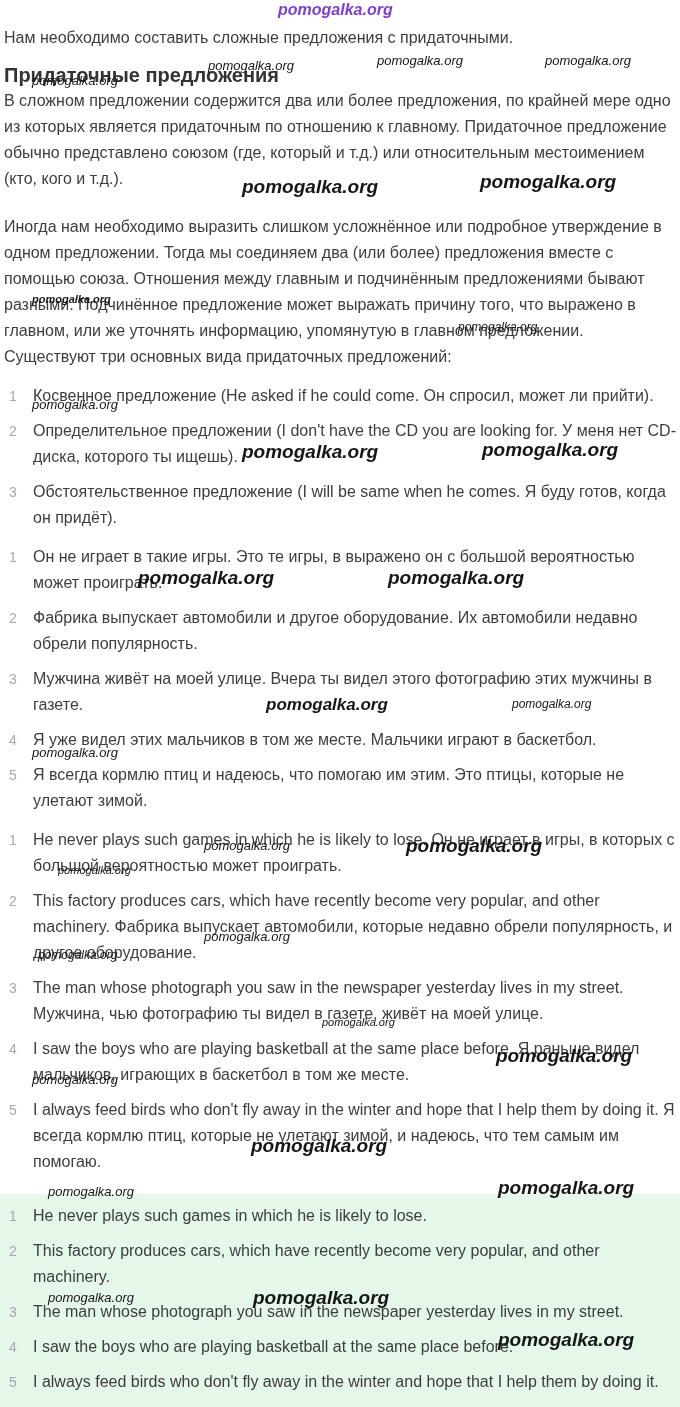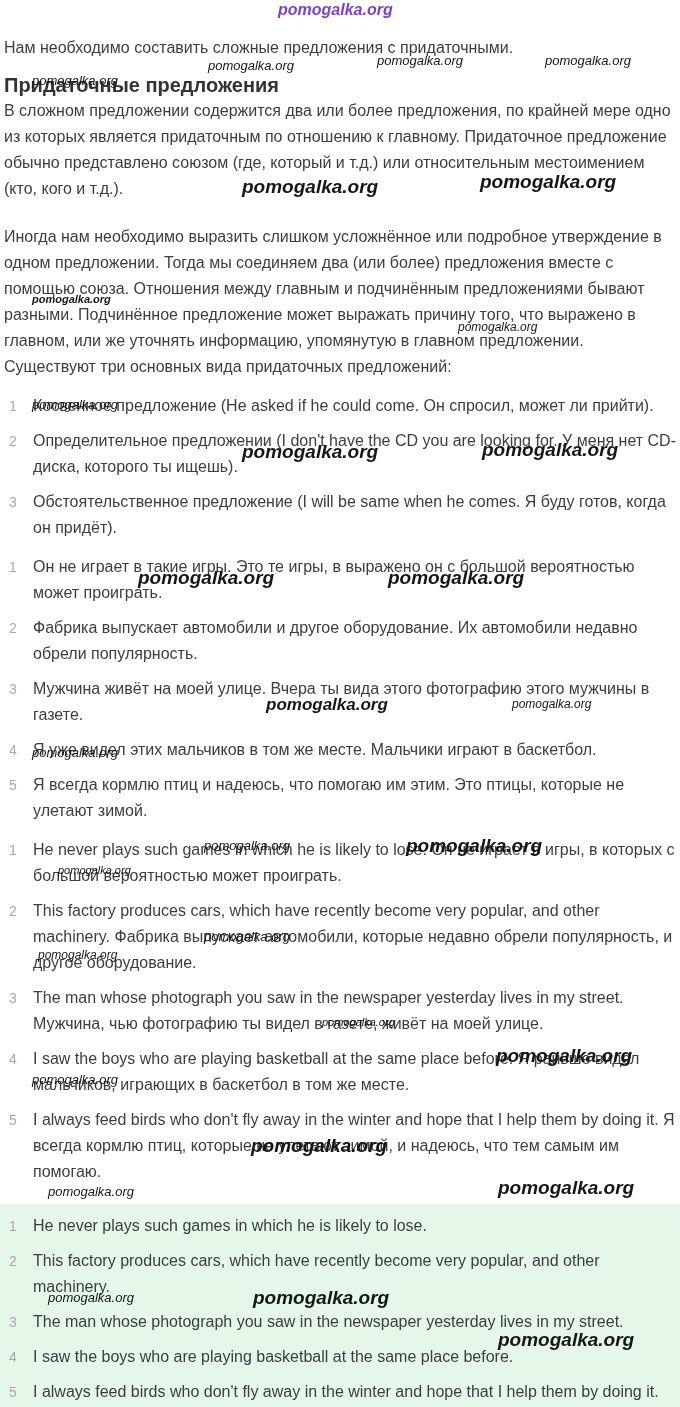--- a/index.html
+++ b/index.html
@@ -15,21 +15,21 @@
     height: 1407px;
     overflow: hidden;
     display: flex;
     flex-direction: column;
     font-size: 16px;
     line-height: 26px;
     background: #ffffff;
   }
   .content {
     flex: 0 0 auto;
-    padding: 35px 4px 0 4px;
+    padding: 25px 4px 0 4px;
   }
   .heading { font-size: 20px; font-weight: 700; margin-top: 11px; color: #333333; }
   .para1 { }
   .para2 { margin-top: 22px; }
   .para3 { margin-top: 0; }
   .list { margin-top: 13px; }
   .item {
     display: flex;
     align-items: flex-start;
     margin-bottom: 9px;
@@ -108,21 +108,21 @@
           <span class="txt">Он не играет в такие игры. Это те игры, в выражено он с большой вероятностью может проиграть.</span>
         </div>
 
         <div class="item">
           <span class="num">2</span>
           <span class="txt">Фабрика выпускает автомобили и другое оборудование. Их автомобили недавно обрели популярность.</span>
         </div>
 
         <div class="item">
           <span class="num">3</span>
-          <span class="txt">Мужчина живёт на моей улице. Вчера ты вида этого фотографию этого мужчины в газете.</span>
+          <span class="txt">Мужчина живёт на моей улице. Вчера ты видел этого фотографию этих мужчины в газете.</span>
         </div>
 
         <div class="item">
           <span class="num">4</span>
           <span class="txt">Я уже видел этих мальчиков в том же месте. Мальчики играют в баскетбол.</span>
         </div>
 
         <div class="item">
           <span class="num">5</span>
           <span class="txt">Я всегда кормлю птиц и надеюсь, что помогаю им этим. Это птицы, которые не улетают зимой.</span>

